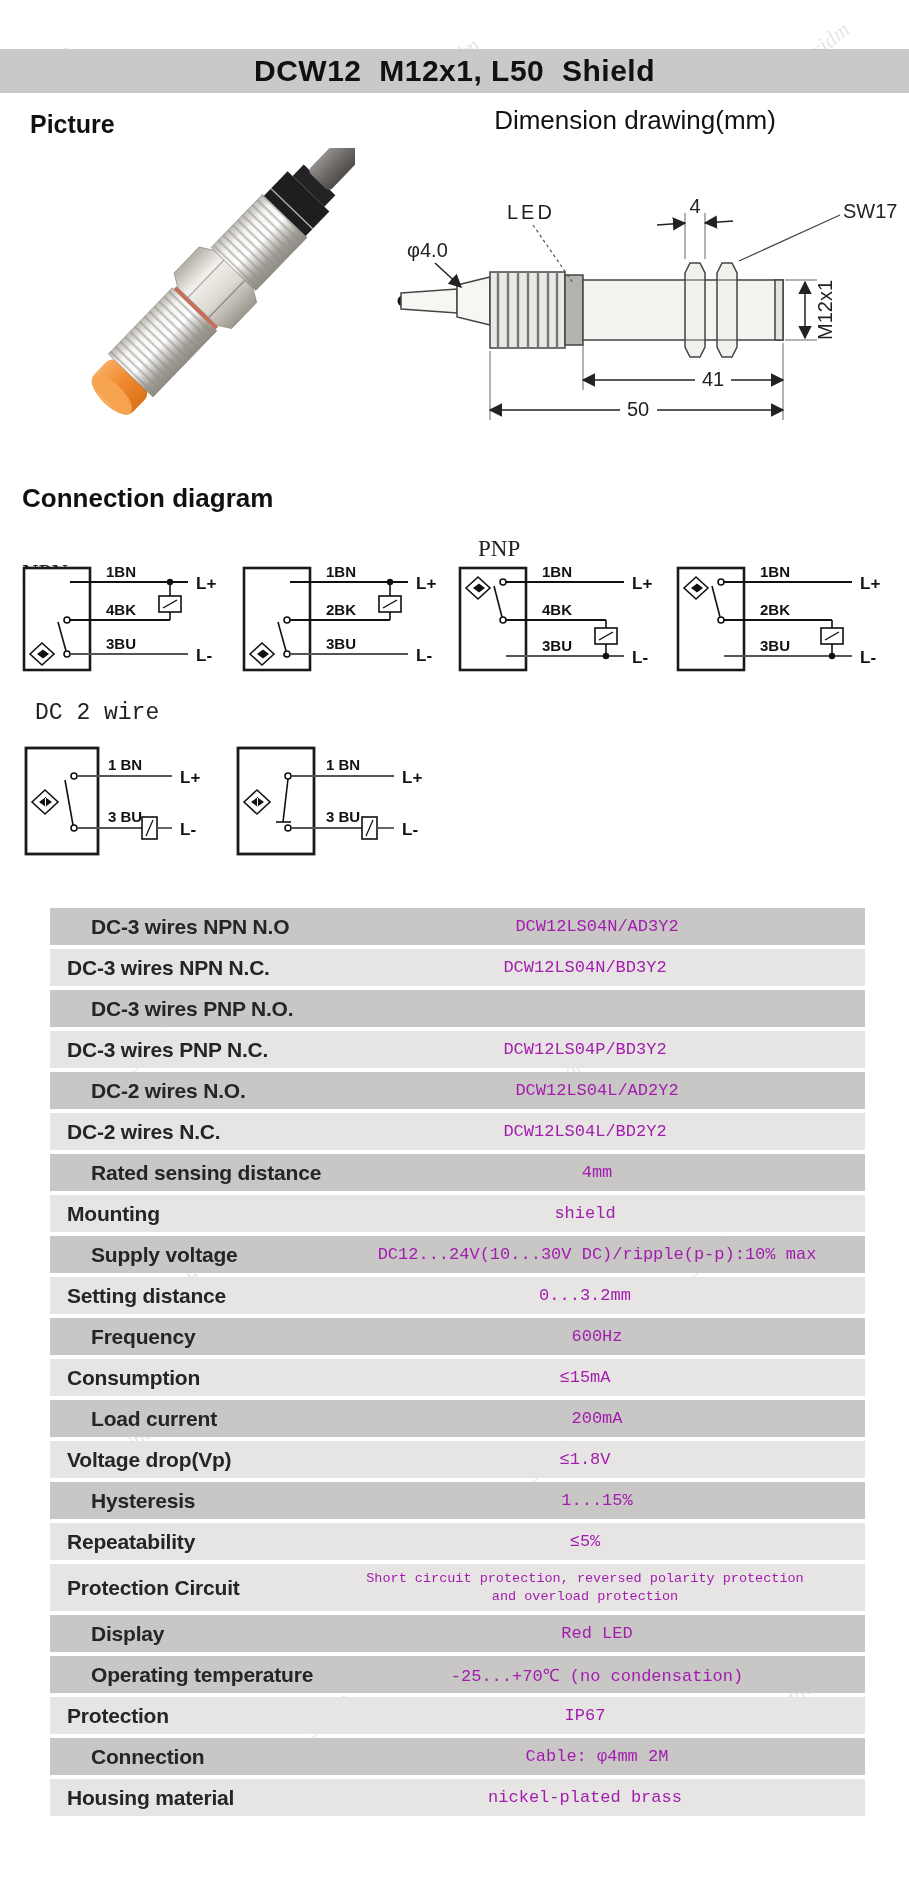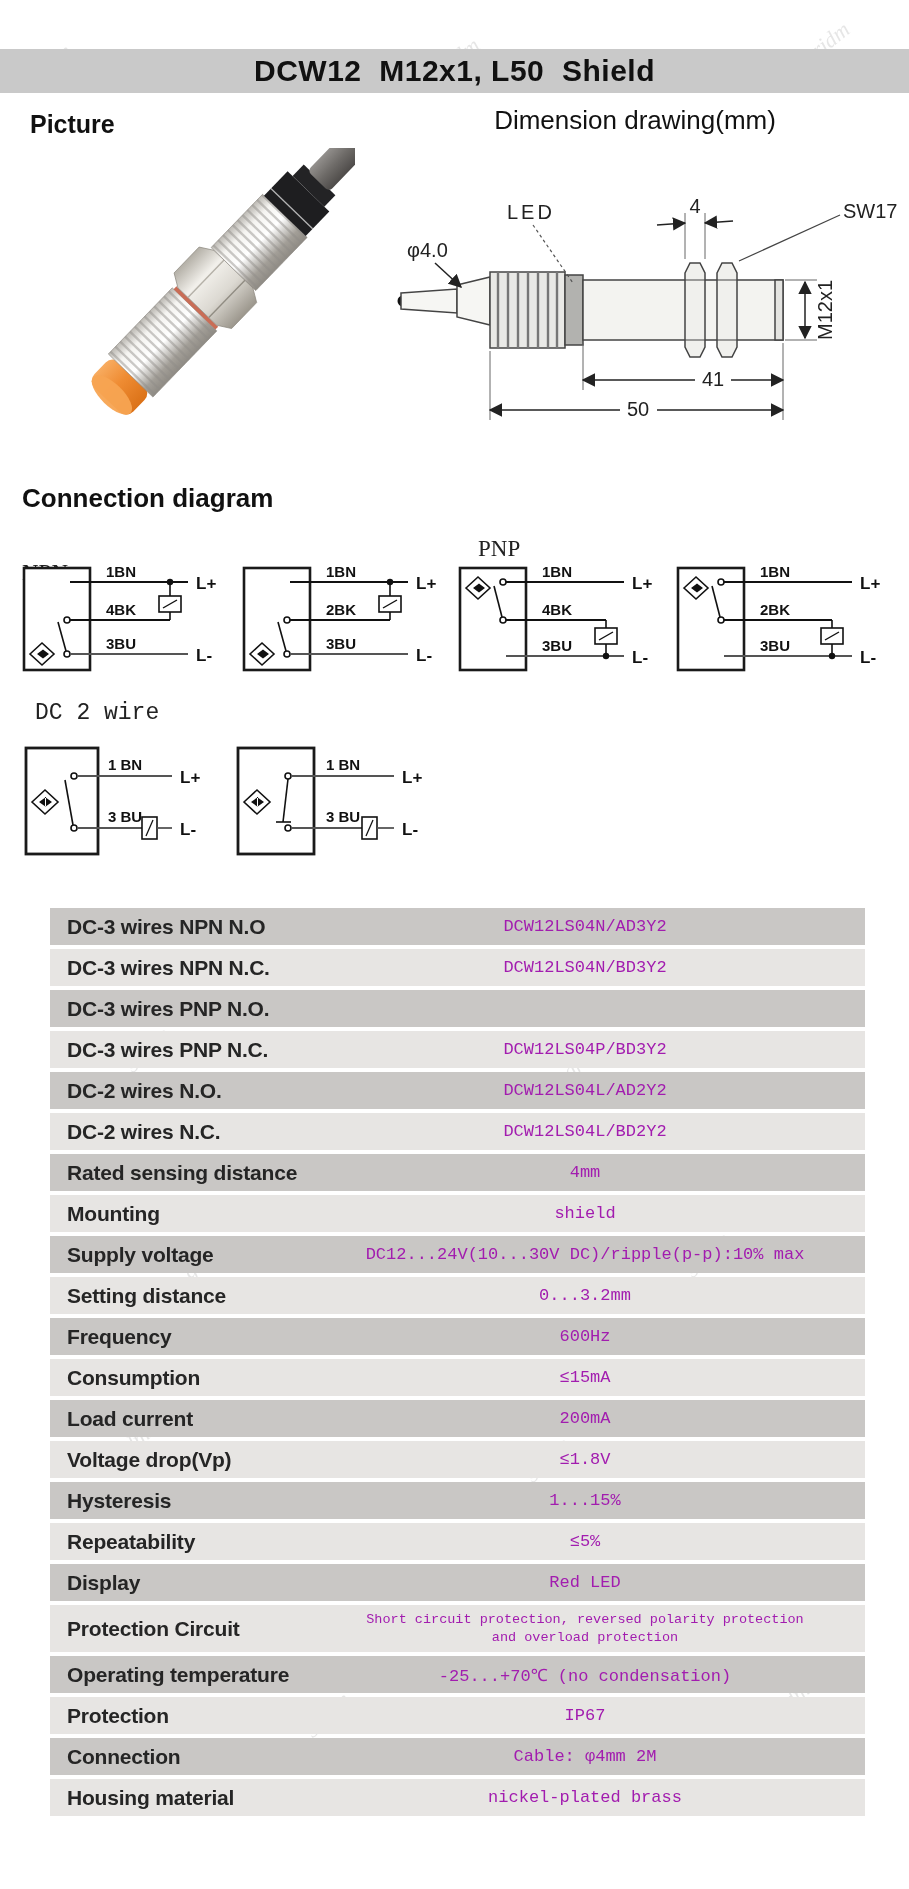--- a/index.html
+++ b/index.html
@@ -26,21 +26,21 @@
 
   .ckt { position:absolute; top:562px; }
   .ckt2 { position:absolute; top:740px; }
 
   svg text.wire { font-family:"Liberation Sans", sans-serif; font-weight:bold; font-size:15px; fill:#111; }
   svg text.rail { font-family:"Liberation Sans", sans-serif; font-weight:bold; font-size:17px; fill:#111; }
   svg text.dimt { font-family:"Liberation Sans", sans-serif; font-size:20px; fill:#222; }
 
   .spec-table { position:absolute; left:50px; top:908px; width:815px; }
   .spec-row { display:flex; align-items:center; height:37px; margin-bottom:4px; }
-  .spec-row.dark { background:#c9c7c5; }
+  .spec-row.dark { background:#c9c7c5;padding-left:24px; }
   .spec-row.light { background:#e7e5e3; }
   .spec-row.tall { height:47px; }
   .spec-label { flex:0 0 255px; padding-left:17px; font-weight:bold; font-size:21px; color:#252525;
                 white-space:nowrap; letter-spacing:-.2px; }
   .spec-value { flex:1; text-align:center; font-family:Liberation Mono, monospace;
                 font-size:17px; color:#a21caf; }
   .spec-value.small { font-size:13.5px; line-height:1.3; }
 </style>
 </head>
 <body>
@@ -361,32 +361,32 @@
       <div class="spec-value">≤1.8V</div>
     </div>
     <div class="spec-row dark">
       <div class="spec-label">Hysteresis</div>
       <div class="spec-value">1...15%</div>
     </div>
     <div class="spec-row light">
       <div class="spec-label">Repeatability</div>
       <div class="spec-value">≤5%</div>
     </div>
-    <div class="spec-row dark">
-      <div class="spec-label">Display</div>
-      <div class="spec-value">Red LED</div>
-    </div>
     <div class="spec-row light tall">
       <div class="spec-label">Protection Circuit</div>
       <div class="spec-value small">
         <div>Short circuit protection, reversed polarity protection</div>
         <div>and overload protection</div>
       </div>
     </div>
     <div class="spec-row dark">
+      <div class="spec-label">Display</div>
+      <div class="spec-value">Red LED</div>
+    </div>
+    <div class="spec-row dark">
       <div class="spec-label">Operating temperature</div>
       <div class="spec-value">-25...+70℃ (no condensation)</div>
     </div>
     <div class="spec-row light">
       <div class="spec-label">Protection</div>
       <div class="spec-value">IP67</div>
     </div>
     <div class="spec-row dark">
       <div class="spec-label">Connection</div>
       <div class="spec-value">Cable: φ4mm 2M</div>

